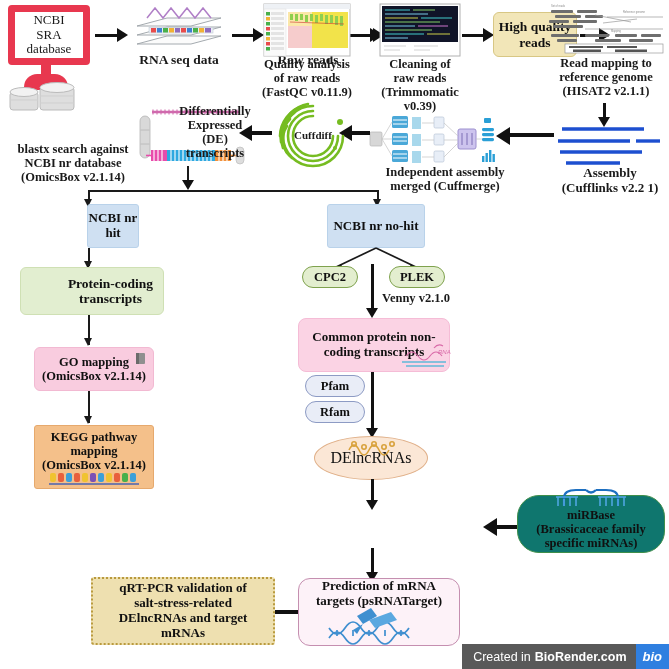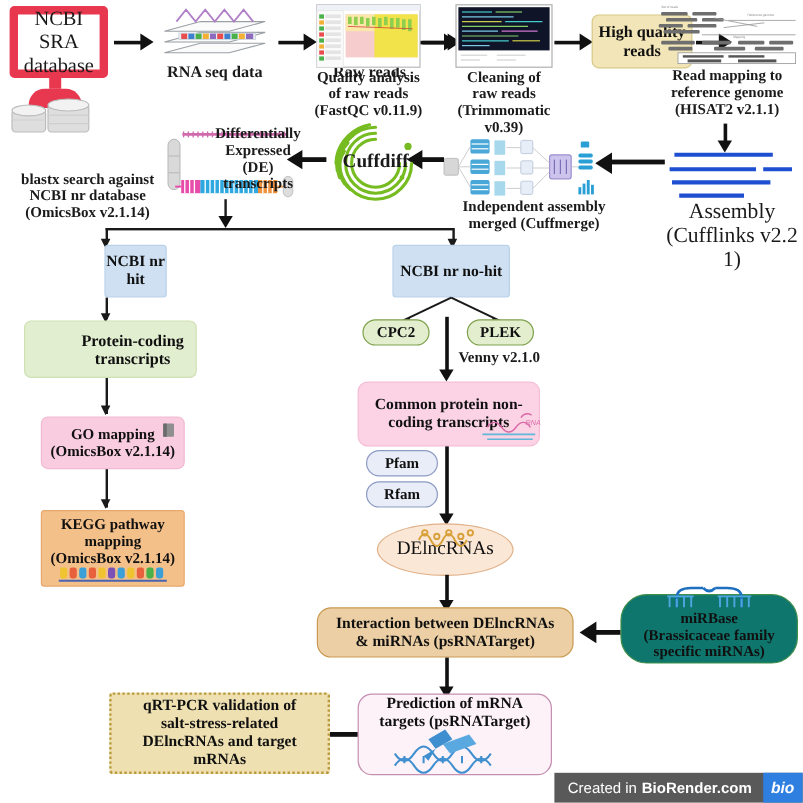--- a/index.html
+++ b/index.html
@@ -75,21 +75,21 @@
   }
   svg{display:block;overflow:visible;}
 </style>
 </head>
 <body>
 
 <div id="canvas">
 
   <div class="abs" style="left:8px;top:5px;width:82px;height:60px;">
     <div class="abs" style="left:0;top:0;width:82px;height:60px;background:#ffffff;border:7px solid #e8384f;border-radius:4px;"></div>
-    <div class="abs lbl" style="left:0;top:0;width:82px;height:60px;font-size:17px;">NCBI
+    <div class="abs lbl" style="left:0;top:0;width:82px;height:60px;font-size:13px;">NCBI
 SRA
 database</div>
   </div>
 
   <div class="abs" style="left:41px;top:65px;width:10px;height:9px;background:#e8384f;"></div>
   <div class="abs" style="left:24px;top:74px;width:44px;height:16px;background:#e8384f;border-radius:14px 14px 3px 3px;"></div>
 
   <svg class="abs" style="left:4px;top:86px;" width="90" height="26" viewBox="0 0 90 26">
     <g fill="#dedede" stroke="#bbbbbb" stroke-width="1">
       <rect x="6" y="6" width="28" height="18" rx="3"></rect>
@@ -288,21 +288,21 @@
 
   <svg class="abs" style="left:556px;top:125px;" width="106" height="42" viewBox="0 0 106 42">
     <g stroke="#1d4fd0" stroke-width="3.4" stroke-linecap="butt">
       <line x1="6" y1="4" x2="88" y2="4"></line>
       <line x1="2" y1="16" x2="74" y2="16"></line>
       <line x1="80" y1="16" x2="104" y2="16"></line>
       <line x1="4" y1="27" x2="86" y2="27"></line>
       <line x1="10" y1="38" x2="64" y2="38"></line>
     </g>
   </svg>
-  <div class="abs lbl" style="left:554px;top:166px;width:112px;height:32px;font-size:18px;font-weight:normal;align-items:flex-start;">Assembly
+  <div class="abs lbl" style="left:554px;top:166px;width:112px;height:32px;font-size:13px;font-weight:bold;align-items:flex-start;">Assembly
 (Cufflinks v2.2 1)</div>
 
   <div class="ar ar-h" style="left:508px;top:133px;width:46px;height:4px;"></div>
   <div class="head head-l" style="left:496px;top:127px;border-top-width:9px;border-bottom-width:9px;border-right-width:14px;"></div>
 
   <svg class="abs" style="left:366px;top:110px;" width="130" height="58" viewBox="0 0 130 58">
     <g fill="#4aa8d8">
       <rect x="26" y="6" width="16" height="12" rx="1.6"></rect>
       <rect x="26" y="23" width="16" height="12" rx="1.6"></rect>
       <rect x="26" y="40" width="16" height="12" rx="1.6"></rect>
@@ -373,21 +373,21 @@
       <path d="M34 4  A32 32 0 0 0 8 30"></path>
       <path d="M29 6  A32 32 0 0 0 6 36"></path>
       <path d="M24 9  A32 32 0 0 0 7 42"></path>
       <path d="M20 13 A30 30 0 0 0 9 48"></path>
       <path d="M16 19 A27 27 0 0 0 13 53"></path>
       <path d="M13 26 A24 24 0 0 0 18 58"></path>
     </g>
     <circle cx="66" cy="22" r="3" fill="#76bc21"></circle>
     <circle cx="61" cy="48" r="2" fill="#76bc21"></circle>
   </svg>
-  <div class="abs lbl" style="left:281px;top:126px;width:64px;height:18px;font-size:16px;font-weight:bold;">Cuffdiff</div>
+  <div class="abs lbl" style="left:281px;top:126px;width:64px;height:18px;font-size:11px;font-weight:bold;">Cuffdiff</div>
 
   <div class="ar ar-h" style="left:250px;top:131px;width:22px;height:3.5px;"></div>
   <div class="head head-l" style="left:239px;top:125px;border-top-width:8px;border-bottom-width:8px;border-right-width:13px;"></div>
 
   <svg class="abs" style="left:140px;top:108px;" width="106" height="62" viewBox="0 0 106 62">
     <g>
       <line x1="12" y1="4" x2="100" y2="4" stroke="#d06aad" stroke-width="2.4"></line>
       <g stroke="#d06aad" stroke-width="1.1">
         <line x1="13" y1="1.5" x2="13" y2="6.5"></line>
           <line x1="17" y1="1.5" x2="17" y2="6.5"></line>
@@ -550,22 +550,20 @@
         <circle cx="19" cy="9" r="2.2"></circle>
       <circle cx="29" cy="6" r="2.2"></circle>
         <circle cx="39" cy="9" r="2.2"></circle>
       <circle cx="47" cy="6" r="2.2"></circle>
     </g>
   </svg>
 
   <div class="ar ar-v" style="left:371px;top:479px;height:24px;"></div>
   <div class="head head-d" style="left:366px;top:500px;"></div>
 
-  <div class="abs node n-tan" style="left:264px;top:506px;width:214px;height:42px;font-size:13px;font-weight:bold;">Interaction between DElncRNAs
-&amp; miRNAs (psRNATarget)</div>
 
   <div class="abs node n-mint" style="left:517px;top:495px;width:148px;height:58px;font-size:12.5px;font-weight:bold;padding-top:10px;">miRBase
 (Brassicaceae family
 specific miRNAs)</div>
   <svg class="abs" style="left:556px;top:488px;" width="70" height="22" viewBox="0 0 70 22">
     <g stroke="#1d6fc0" stroke-width="2.2" fill="none">
       <path d="M8 18 L8 10 Q8 2 20 2 L30 2"></path>
       <path d="M62 18 L62 10 Q62 2 50 2 L40 2"></path>
       <path d="M30 2 Q35 7 40 2"></path>
     </g>

